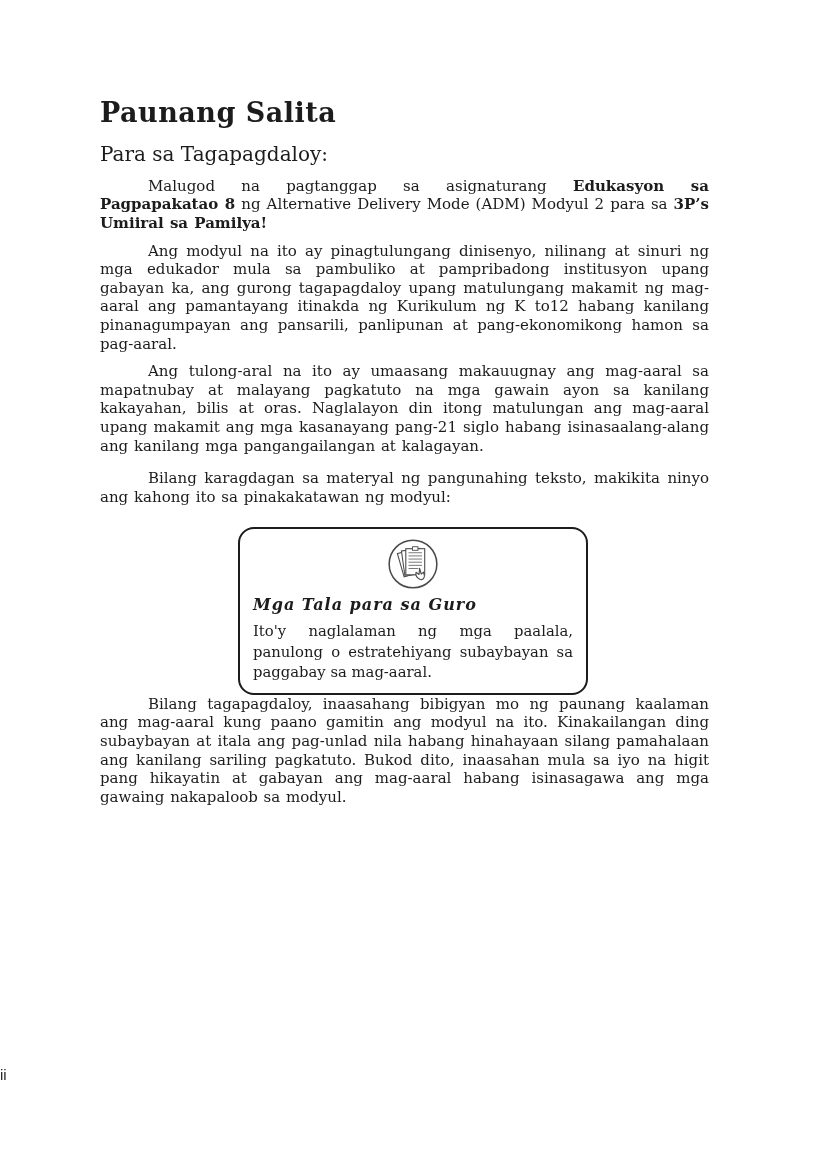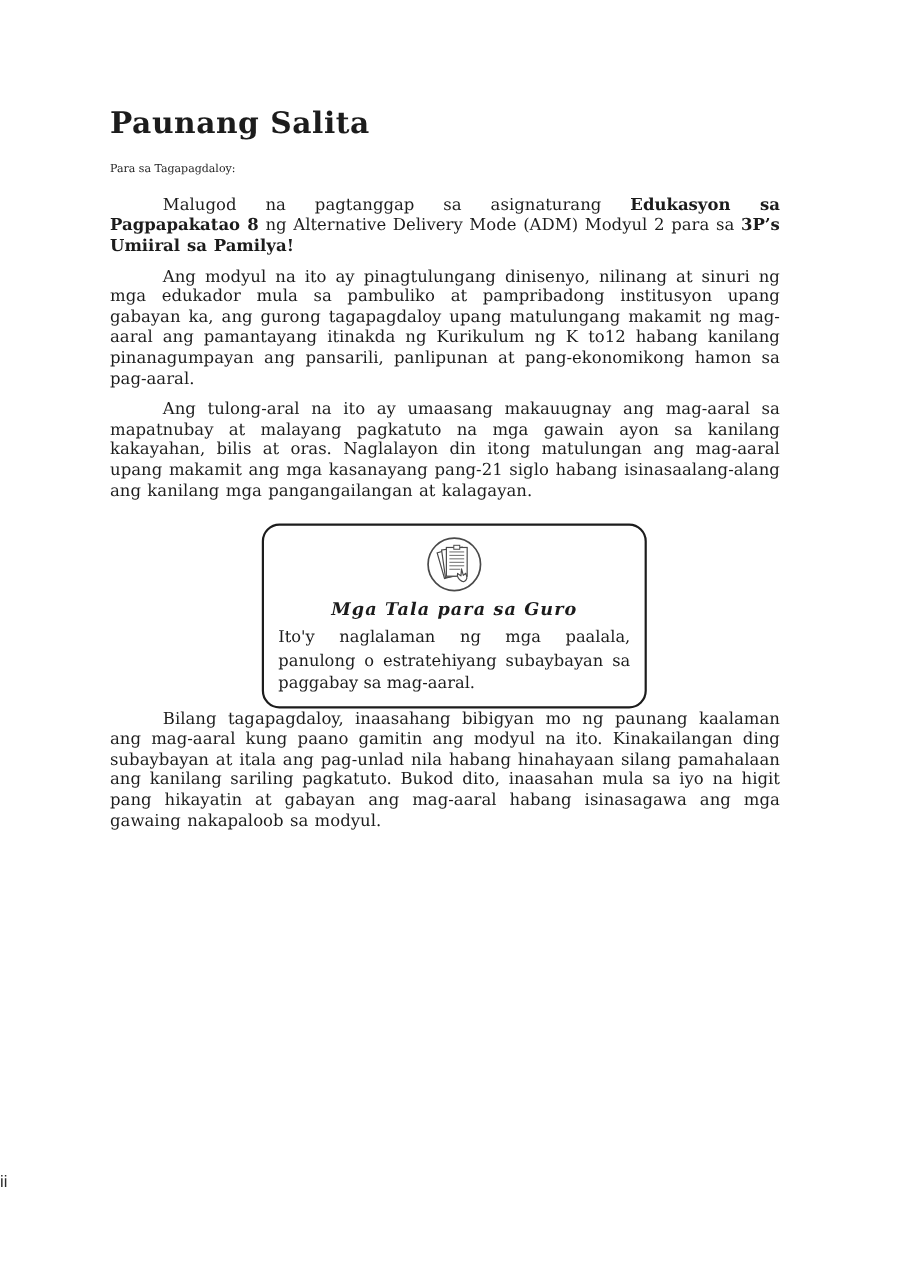--- a/index.html
+++ b/index.html
@@ -17,21 +17,21 @@
     left:100px; right:100px; top:97px;
   }
   .doc-title{
     font-size:27px;
     font-weight:bold;
     letter-spacing:0.5px;
     margin:0 0 16px 0;
     line-height:1.2;
   }
   .salutation{
-    font-size:10px;
+    font-size:20px;
     line-height:18.5px;
     margin:0 0 13px 0;
   }
   p.body-par{
     font-size:15px;
     line-height:18.6px;
     text-align:justify;
     text-indent:48px;
     margin:0 17px 9px 0;
     word-spacing:1px;
@@ -48,21 +48,21 @@
   }
   .note-icon-wrap{
     text-align:center;
     line-height:0;
     margin-bottom:4px;
   }
   .note-title{
     font-size:16px;
     font-weight:bold;
     font-style:italic;
-    text-align:center;
+    text-align:left;
     letter-spacing:1px;
     margin:0 0 6px 0;
     line-height:20px;
   }
   .note-body{
     font-size:14.8px;
     line-height:20.5px;
     text-align:justify;
     margin:0;
   }
@@ -94,20 +94,21 @@
     <h1 class="doc-title">Paunang Salita</h1>
 
     <div class="salutation">Para sa Tagapagdaloy:</div>
 
     <p class="body-par"><span>Malugod na pagtanggap sa asignaturang </span><b>Edukasyon sa Pagpapakatao 8</b><span> ng Alternative Delivery Mode (ADM) Modyul 2 para sa </span><b>3P’s Umiiral sa Pamilya!</b></p>
 
     <p class="body-par">Ang modyul na ito ay pinagtulungang dinisenyo, nilinang at sinuri ng mga edukador mula sa pambuliko at pampribadong institusyon upang gabayan ka, ang gurong tagapagdaloy upang matulungang makamit ng mag-aaral ang pamantayang itinakda ng Kurikulum ng K to12 habang kanilang pinanagumpayan ang pansarili, panlipunan at pang-ekonomikong hamon sa pag-aaral.</p>
 
     <p class="body-par">Ang tulong-aral na ito ay umaasang makauugnay ang mag-aaral sa mapatnubay at malayang pagkatuto na mga gawain ayon sa kanilang kakayahan, bilis at oras. Naglalayon din itong matulungan ang mag-aaral upang makamit ang mga kasanayang pang-21 siglo habang isinasaalang-alang ang kanilang mga pangangailangan at kalagayan.</p>
 
+    <p class="body-par gap-before">Bilang karagdagan sa materyal ng pangunahing teksto, makikita ninyo ang kahong ito sa pinakakatawan ng modyul:</p>
 
     <div class="note-box">
       <div class="note-icon-wrap">
         <svg width="54" height="54" viewBox="0 0 60 60">
           <circle cx="30" cy="30" r="26.5" fill="#ffffff" stroke="#4a4a4a" stroke-width="1.7"></circle>
           <rect x="16" y="15" width="21" height="27" fill="#ffffff" stroke="#4a4a4a" stroke-width="1.2" transform="rotate(-16 26.5 28.5)"></rect>
           <rect x="19" y="14" width="21" height="28" fill="#ffffff" stroke="#4a4a4a" stroke-width="1.2" transform="rotate(-8 29.5 28)"></rect>
           <rect x="22" y="13" width="21" height="29" fill="#ffffff" stroke="#4a4a4a" stroke-width="1.2"></rect>
           <rect x="29.5" y="10.8" width="6" height="4" fill="#ffffff" stroke="#4a4a4a" stroke-width="1"></rect>
           <g stroke="#6a6a6a" stroke-width="1">

